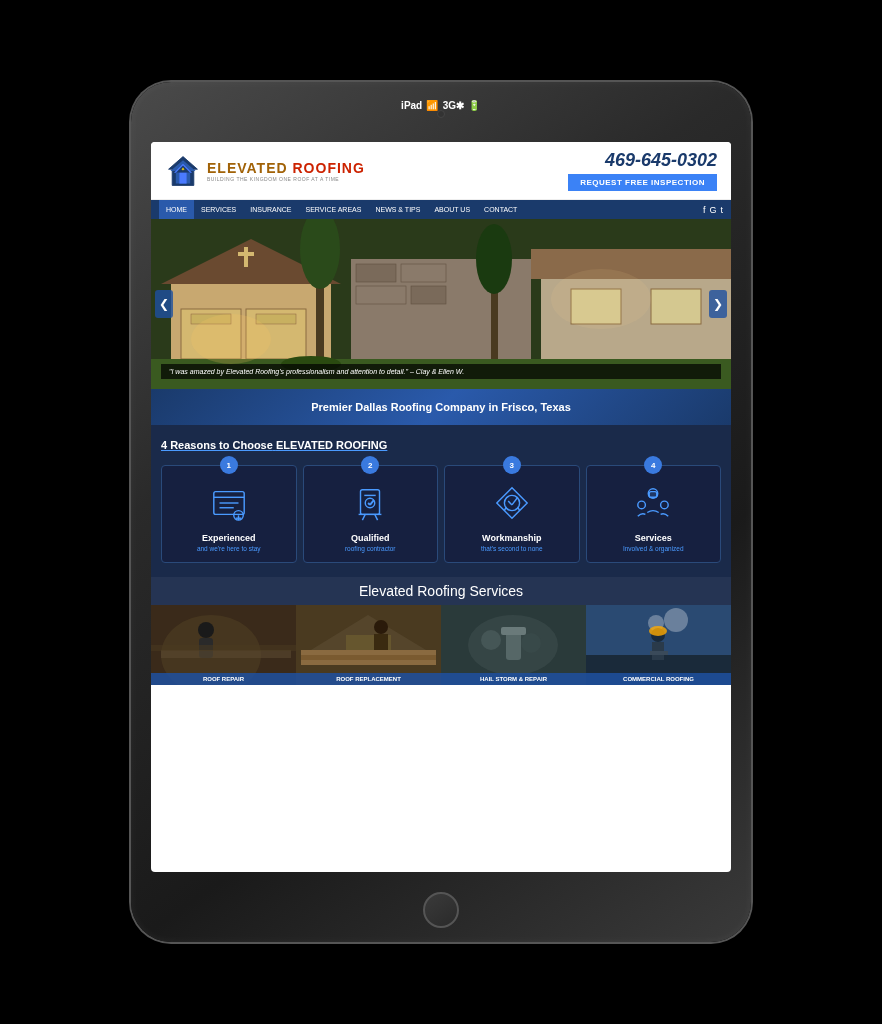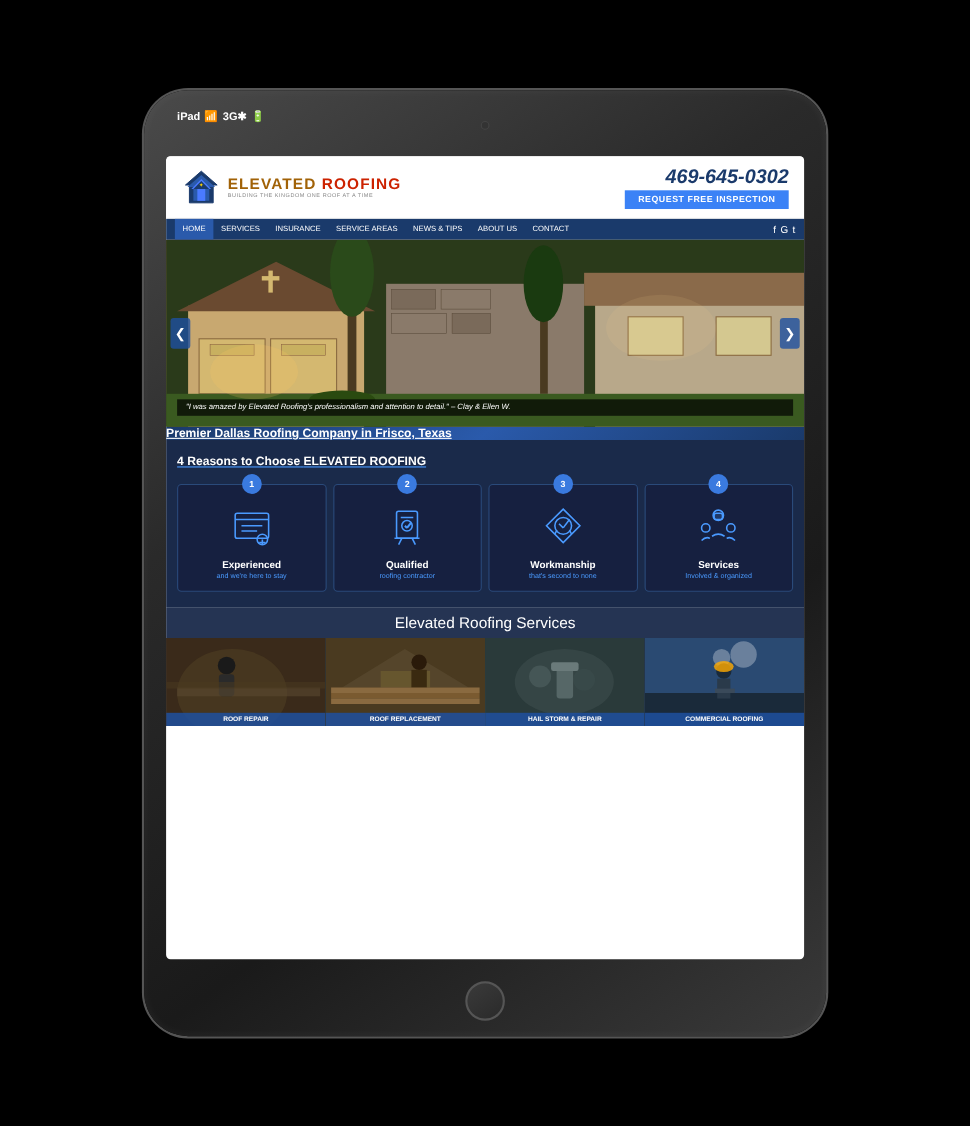--- a/index.html
+++ b/index.html
@@ -21,21 +21,21 @@
       position: relative;
       box-shadow: 0 0 0 2px #555, 0 0 60px rgba(0,0,0,0.8), inset 0 0 10px rgba(255,255,255,0.05);
     }
 
     .ipad-status-bar {
       position: absolute;
       top: 18px;
       left: 30px;
       right: 30px;
       display: flex;
-      justify-content: flex-start;
+      justify-content: center;
       align-items: center;
       color: #fff;
       font-size: 10px;
       font-weight: bold;
     }
 
     .status-left { display: flex; align-items: center; gap: 4px; }
     .status-right { display: flex; align-items: center; gap: 4px; }
 
     .camera {
@@ -199,25 +199,24 @@
       color: #fff;
       font-size: 7px;
       font-style: italic;
       padding: 4px 8px;
     }
 
     
     .premier-banner {
       background: linear-gradient(135deg, #1a3a6b, #2a5aab, #1a3a6b);
       color: #fff;
-      text-align: left;
-      padding: 0;
+      text-align: center;
+      padding: 12px;
       font-size: 11px;
       font-weight: bold;
-      text-decoration: underline;
     }
 
     
     .reasons-section {
       background: #1a2a4a;
       padding: 14px 10px;
     }
 
     .reasons-title {
       color: #4a9aff;

